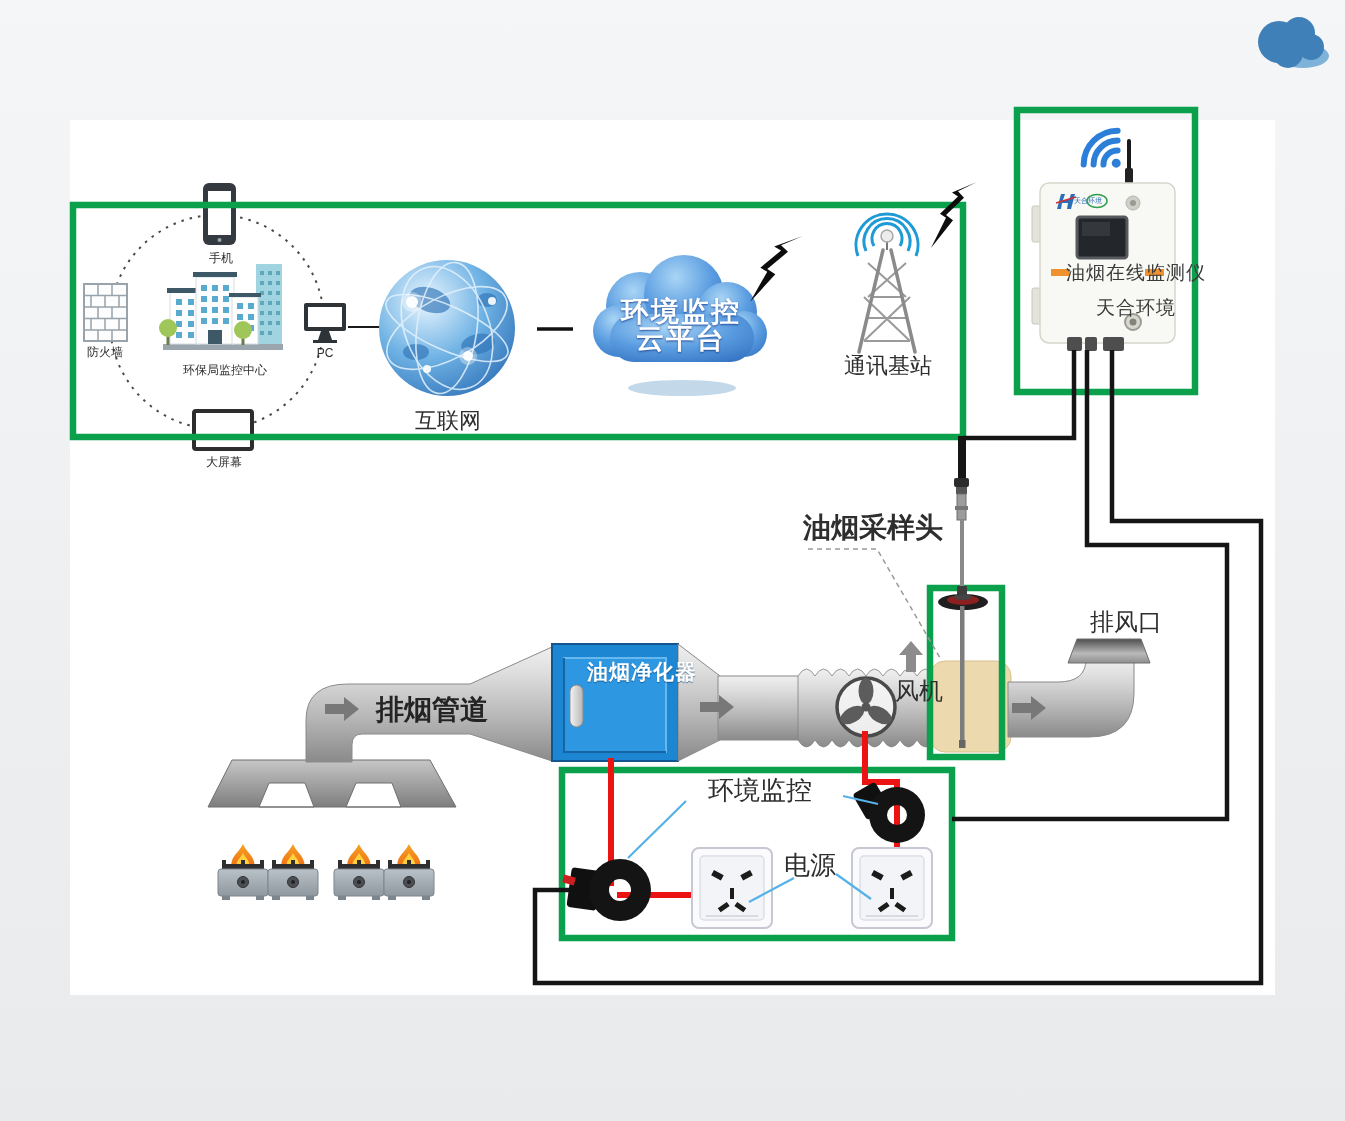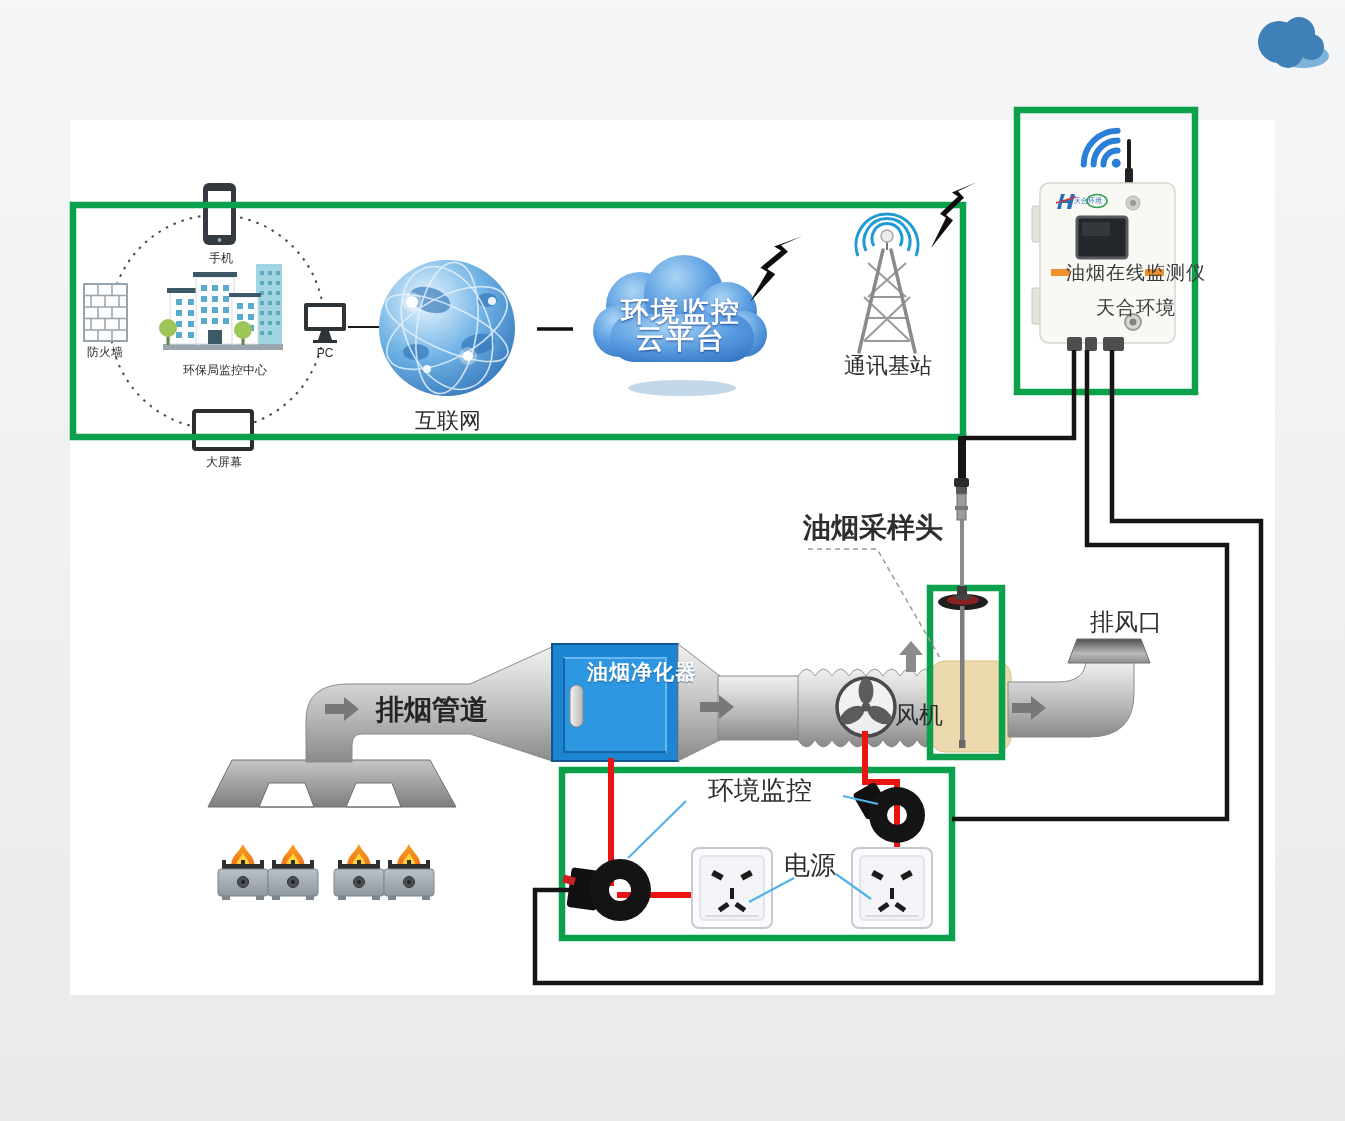--- a/index.html
+++ b/index.html
@@ -447,17 +447,17 @@
 <div class="lbl s22" style="left:888px;top:366px;">通讯基站</div>
 
 <div class="lbl logo-tiny" style="left:1074px;top:197px;transform:none;">天合环境</div>
 <div class="lbl plate-txt" style="left:1108px;top:273px;">油烟在线监测仪</div>
 <div class="lbl plate-txt" style="left:1108px;top:308px;">天合环境</div>
 
 <div class="lbl s28" style="left:873px;top:528px;">油烟采样头</div>
 <div class="lbl s24" style="left:1111px;top:622px;margin-left:15px;">排风口</div>
 <div class="lbl s28 bold" style="left:432px;top:710px;color:#242424;">排烟管道</div>
 <div class="lbl purifier-txt" style="left:614px;top:672px;margin-left:28px;">油烟净化器</div>
-<div class="lbl s24" style="left:919px;top:715px;">风机</div>
+<div class="lbl s24" style="left:919px;top:691px;">风机</div>
 
 <div class="lbl s27" style="left:760px;top:790px;">环境监控</div>
 <div class="lbl s27" style="left:810px;top:865px;">电源</div>
 </div>
 
 </body></html>

